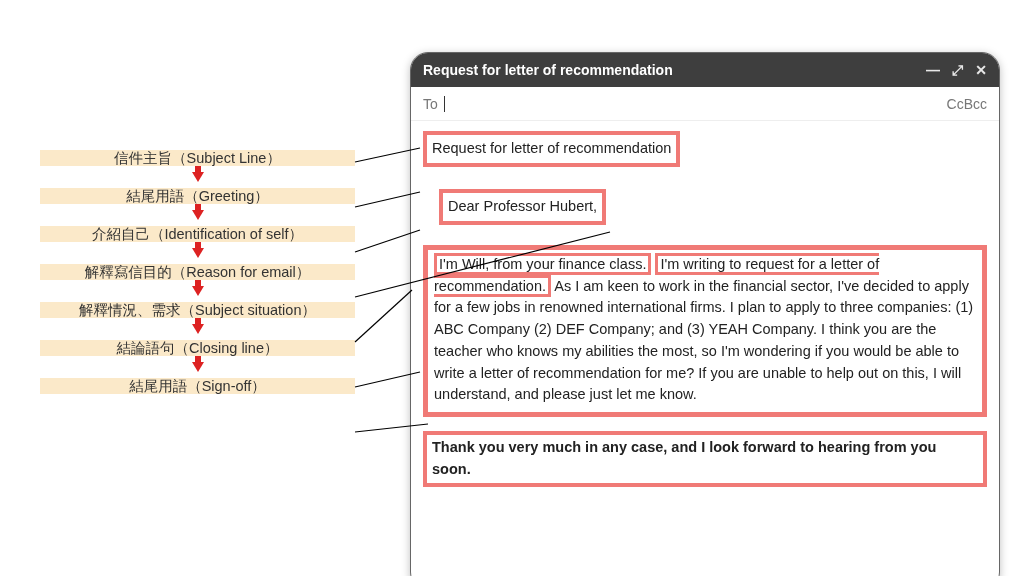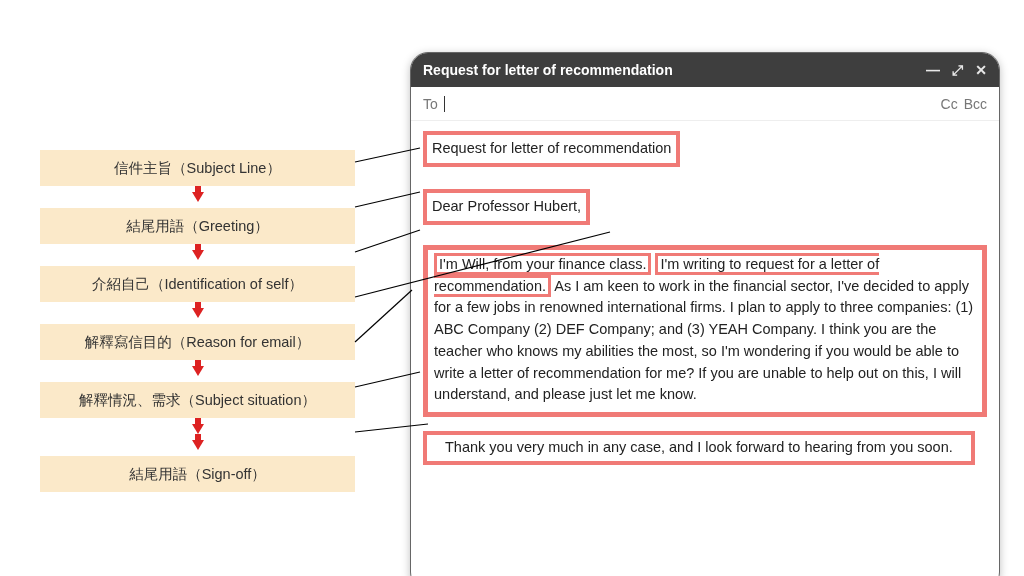--- a/index.html
+++ b/index.html
@@ -20,21 +20,21 @@
   .label-box {
     background: #fbe9c9;
     padding: 6px 4px;
     text-align: center;
     font-size: 14.5px;
     color: #333;
     margin-bottom: 6px;
     display: flex;
     align-items: center;
     justify-content: center;
-    height: 36px;
+    height: 16px;
   }
   .arrow-down {
     width: 0; height: 0;
     border-left: 6px solid transparent;
     border-right: 6px solid transparent;
     border-top: 10px solid #d22;
     margin: 0 auto 6px auto;
     position: relative;
   }
   .arrow-down::before {
@@ -76,21 +76,21 @@
     font-size: 14px;
     color: #555;
   }
   .to-label { color: #777; margin-right: 6px; }
   .cursor-bar {
     display: inline-block;
     width: 1px; height: 16px;
     background: #333;
     vertical-align: middle;
   }
-  .ccbcc { display: flex; gap: 6px; color: #777; font-size: 14px; }
+  .ccbcc { display: flex; gap: 0; color: #777; font-size: 14px; }
   .body-area {
     padding: 10px 12px;
     font-size: 14.5px;
     line-height: 1.5;
     color: #222;
     position: relative;
   }
   .hl-block {
     border: 4px solid #f07a76;
     padding: 3px 5px;
@@ -98,23 +98,24 @@
     display: inline-block;
   }
   .para-block {
     border: 5px solid #f07a76;
     padding: 4px 6px 6px 6px;
     margin-bottom: 14px;
     width: 100%;
   }
   .closing-block {
     border: 4px solid #f07a76;
-    padding: 2px 18px;
+    padding: 2px 5px;
     margin-bottom: 28px;
     display: inline-block;
+    font-weight: bold;
   }
   svg.connectors {
     position: absolute;
     left: 0; top: 0;
     width: 1024px; height: 576px;
     pointer-events: none;
   }
   .inline-hl {
     border: 3px solid #f07a76;
     padding: 0 2px;
@@ -128,20 +129,21 @@
   <div class="label-box">信件主旨（Subject Line）</div>
   <div class="arrow-down"></div>
   <div class="label-box">結尾用語（Greeting）</div>
   <div class="arrow-down"></div>
   <div class="label-box">介紹自己（Identification of self）</div>
   <div class="arrow-down"></div>
   <div class="label-box">解釋寫信目的（Reason for email）</div>
   <div class="arrow-down"></div>
   <div class="label-box">解釋情況、需求（Subject situation）</div>
   <div class="arrow-down"></div>
+  <div class="label-box">結論語句（Closing line）</div>
   <div class="arrow-down"></div>
   <div class="label-box">結尾用語（Sign-off）</div>
 </div>
 
 <div class="email-window">
   <div class="titlebar">
     <span>Request for letter of recommendation</span>
     <div class="title-controls">
       <span class="ctrl">—</span>
       <span class="ctrl">⤢</span>
@@ -153,21 +155,21 @@
     <span style="flex:1;"><span class="cursor-bar"></span></span>
     <div class="ccbcc">
       <span>Cc</span>
       <span>Bcc</span>
     </div>
   </div>
   <div class="body-area">
     <div style="margin-bottom:12px;">
       <span class="hl-block">Request for letter of recommendation</span>
     </div>
-    <div style="margin-bottom:10px;">
+    <div style="margin-bottom:10px;margin-left:16px;">
       <span class="hl-block">Dear Professor Hubert,</span>
     </div>
     <div class="para-block">
       <span class="inline-hl">I'm Will, from your finance class.</span>
       <span class="inline-hl">I'm writing to request for a letter of recommendation.</span>
       <span>As I am keen to work in the financial sector, I've decided to apply for a few jobs in renowned international firms. I plan to apply to three companies: (1) ABC Company (2) DEF Company; and (3) YEAH Company. I think you are the teacher who knows my abilities the most, so I'm wondering if you would be able to write a letter of recommendation for me? If you are unable to help out on this, I will understand, and please just let me know.</span>
     </div>
     <div style="margin-bottom:16px;">
       <span class="closing-block">Thank you very much in any case, and I look forward to hearing from you soon.</span>
     </div>

